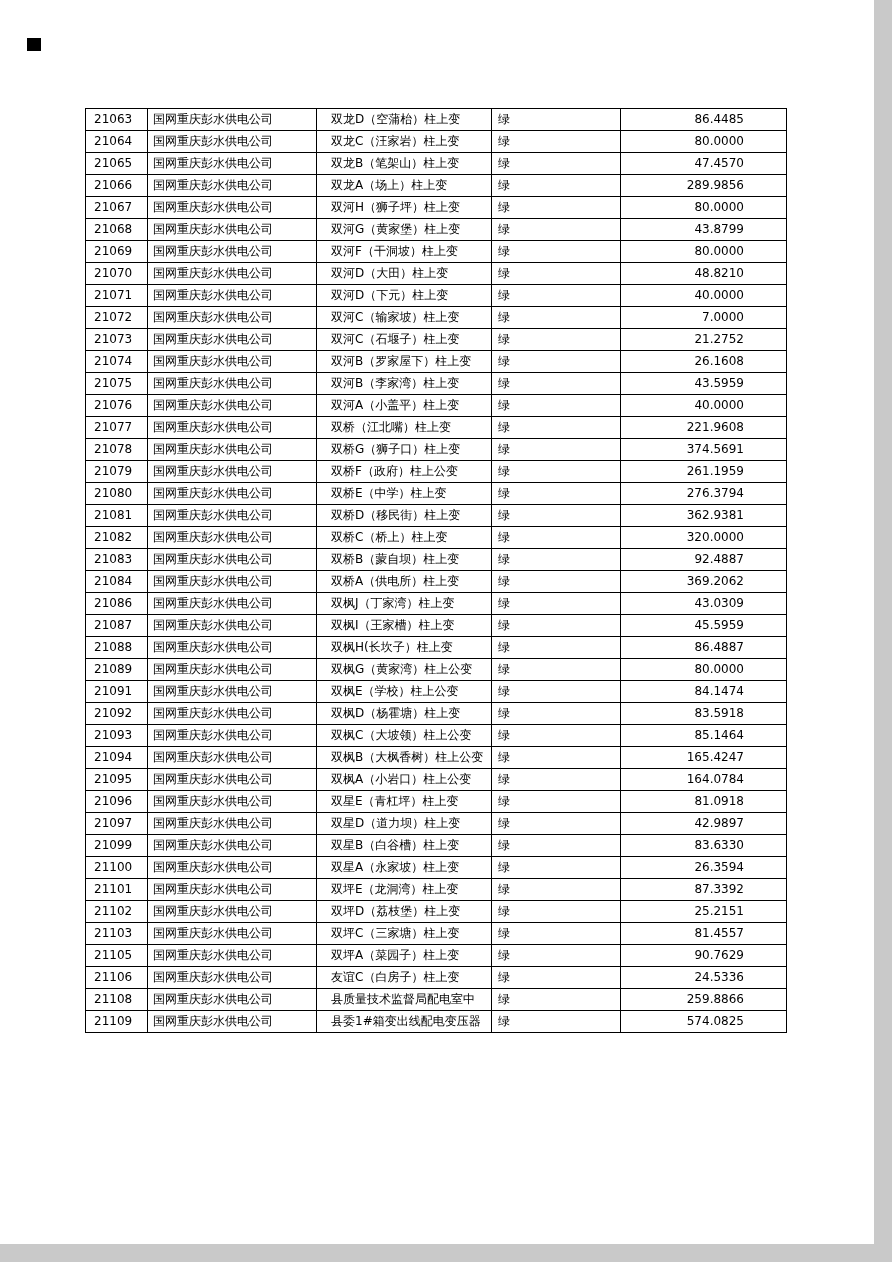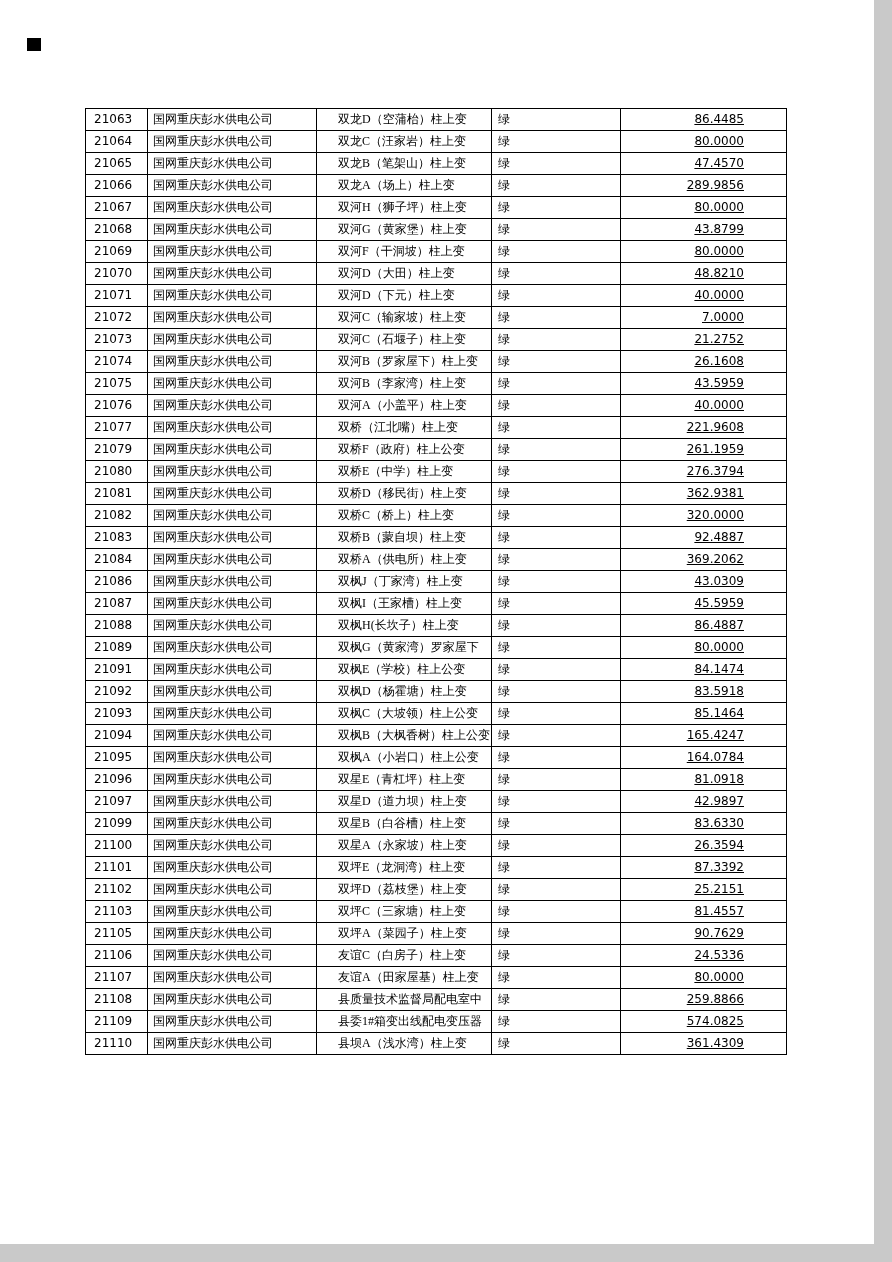--- a/index.html
+++ b/index.html
@@ -41,23 +41,23 @@
     padding: 0;
     font-size: 12px;
     color: #000000;
     white-space: nowrap;
     overflow: hidden;
     vertical-align: middle;
     line-height: 21px;
   }
   td.col-id      { padding-left: 8px; }
   td.col-company { padding-left: 5px; }
-  td.col-name    { padding-left: 21px; font-family: Liberation Serif, serif; }
+  td.col-name    { padding-left: 14px; }
   td.col-status  { padding-left: 6px; }
-  td.col-value   { text-align: right; padding-right: 42px; text-decoration: underline; }
+  td.col-value   { text-align: right; padding-right: 42px; }
 </style>
 </head>
 <body>
 
 <div class="page">
   <div class="corner-mark"></div>
   <table class="grid">
     <colgroup>
       <col style="width:62px">
       <col style="width:169px">
@@ -179,20 +179,27 @@
   </tr>
 
   <tr>
     <td class="col-id">21077</td>
     <td class="col-company">国网重庆彭水供电公司</td>
     <td class="col-name">双桥（江北嘴）柱上变</td>
     <td class="col-status">绿</td>
     <td class="col-value">221.9608</td>
   </tr>
 
+  <tr>
+    <td class="col-id">21078</td>
+    <td class="col-company">国网重庆彭水供电公司</td>
+    <td class="col-name">双桥G（狮子口）柱上变</td>
+    <td class="col-status">绿</td>
+    <td class="col-value">374.5691</td>
+  </tr>
 
   <tr>
     <td class="col-id">21079</td>
     <td class="col-company">国网重庆彭水供电公司</td>
     <td class="col-name">双桥F（政府）柱上公变</td>
     <td class="col-status">绿</td>
     <td class="col-value">261.1959</td>
   </tr>
 
   <tr>
@@ -256,21 +263,21 @@
     <td class="col-id">21088</td>
     <td class="col-company">国网重庆彭水供电公司</td>
     <td class="col-name">双枫H(长坎子）柱上变</td>
     <td class="col-status">绿</td>
     <td class="col-value">86.4887</td>
   </tr>
 
   <tr>
     <td class="col-id">21089</td>
     <td class="col-company">国网重庆彭水供电公司</td>
-    <td class="col-name">双枫G（黄家湾）罗家屋下</td>
+    <td class="col-name">双枫G（黄家湾）柱上公变</td>
     <td class="col-status">绿</td>
     <td class="col-value">80.0000</td>
   </tr>
 
 
   <tr>
     <td class="col-id">21091</td>
     <td class="col-company">国网重庆彭水供电公司</td>
     <td class="col-name">双枫E（学校）柱上公变</td>
     <td class="col-status">绿</td>
@@ -376,46 +383,32 @@
   </tr>
 
   <tr>
     <td class="col-id">21106</td>
     <td class="col-company">国网重庆彭水供电公司</td>
     <td class="col-name">友谊C（白房子）柱上变</td>
     <td class="col-status">绿</td>
     <td class="col-value">24.5336</td>
   </tr>
 
-  <tr>
-    <td class="col-id">21107</td>
-    <td class="col-company">国网重庆彭水供电公司</td>
-    <td class="col-name">友谊A（田家屋基）柱上变</td>
-    <td class="col-status">绿</td>
-    <td class="col-value">80.0000</td>
-  </tr>
 
   <tr>
     <td class="col-id">21108</td>
     <td class="col-company">国网重庆彭水供电公司</td>
     <td class="col-name">县质量技术监督局配电室中</td>
     <td class="col-status">绿</td>
     <td class="col-value">259.8866</td>
   </tr>
 
   <tr>
     <td class="col-id">21109</td>
     <td class="col-company">国网重庆彭水供电公司</td>
     <td class="col-name">县委1#箱变出线配电变压器</td>
     <td class="col-status">绿</td>
     <td class="col-value">574.0825</td>
   </tr>
 
-  <tr>
-    <td class="col-id">21110</td>
-    <td class="col-company">国网重庆彭水供电公司</td>
-    <td class="col-name">县坝A（浅水湾）柱上变</td>
-    <td class="col-status">绿</td>
-    <td class="col-value">361.4309</td>
-  </tr>
 </tbody>
   </table>
 </div>
 
 </body></html>

